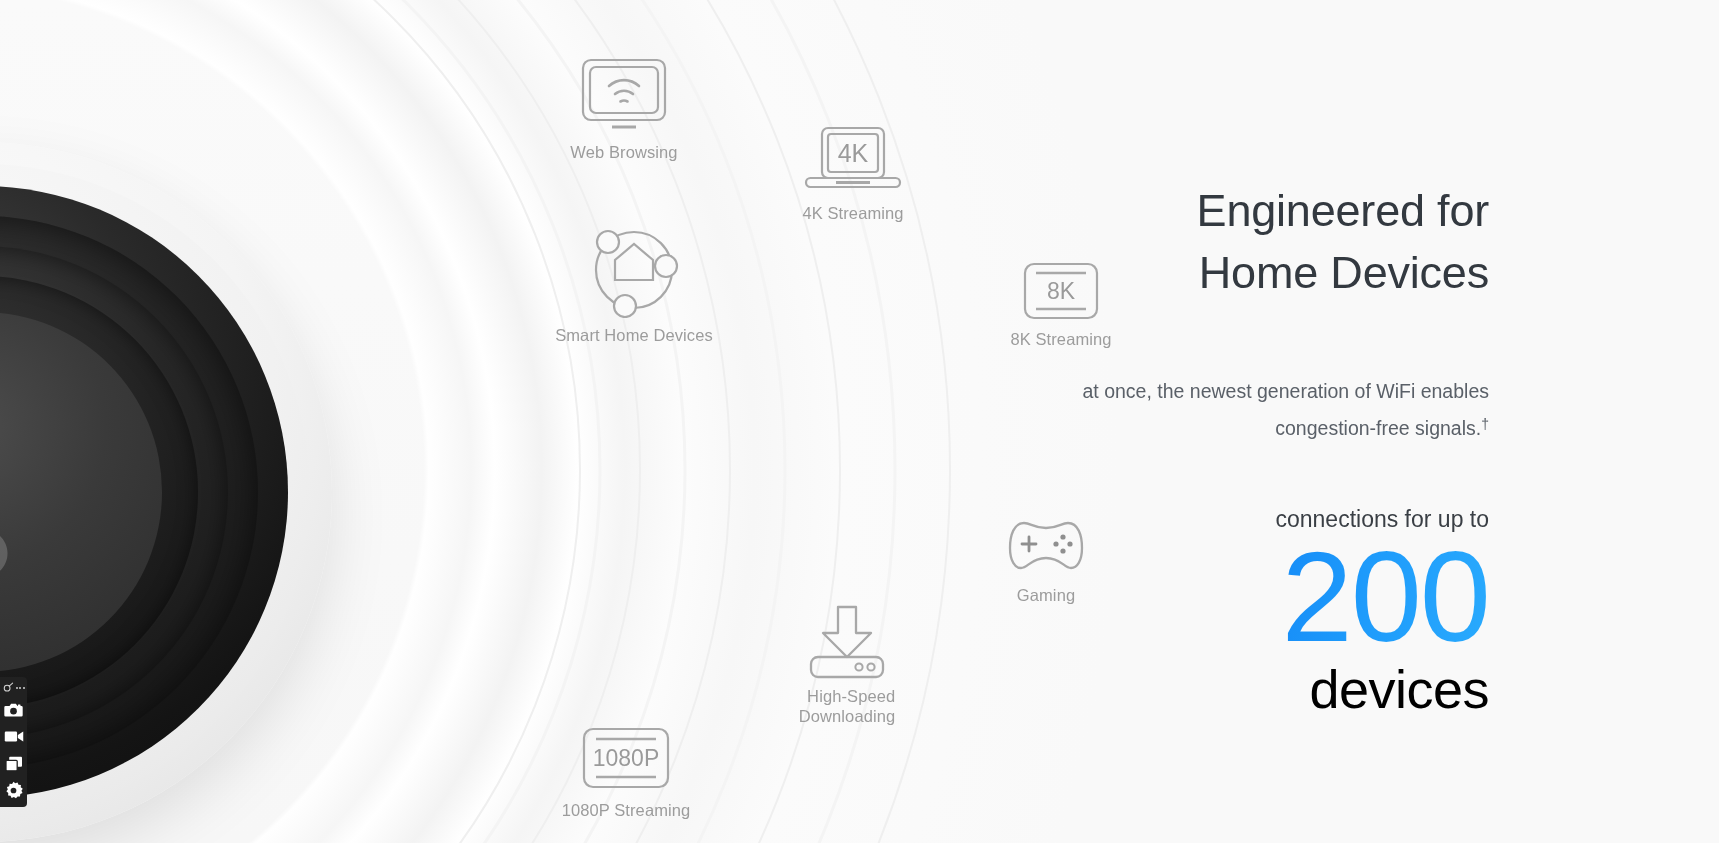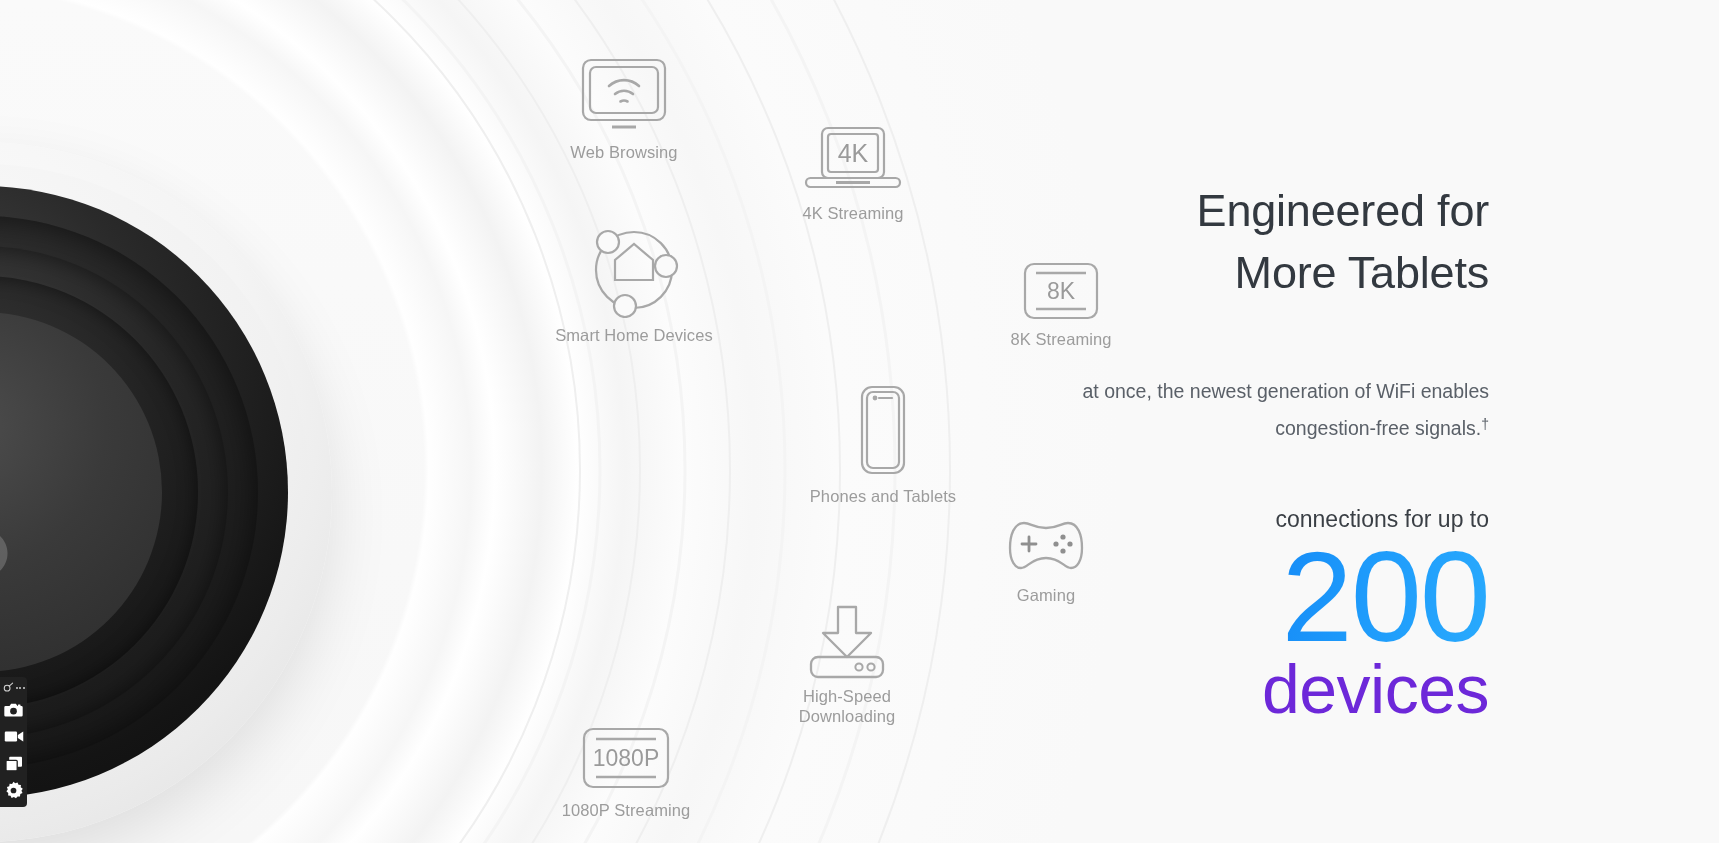--- a/index.html
+++ b/index.html
@@ -117,21 +117,21 @@
   }
 
   
   #dev-web        { left: 529px;  top: 55px;  }
   #dev-4k         { left: 758px;  top: 124px; }
   #dev-smarthome  { left: 539px;  top: 222px; }
   #dev-8k         { left: 966px;  top: 260px; }
   #dev-phones     { left: 788px;  top: 383px; }
   #dev-ipcam      { left: 589px;  top: 503px; }
   #dev-gaming     { left: 951px;  top: 516px; }
-  #dev-download   { left: 752px;  top: 603px; }
+  #dev-download   { left: 752px;  top: 603px; text-align: right; }
   #dev-1080p      { left: 531px;  top: 725px; }
 
   
   #right-panel {
     position: absolute;
     right: 230px;
     top: 180px;
     width: 430px;
     text-align: right;
   }
@@ -173,24 +173,24 @@
     letter-spacing: -2px;
     background: linear-gradient(100deg, #0a6ff0 0%, #1283f5 35%, #1e9bfb 70%, #29aafd 100%);
     -webkit-background-clip: text;
     background-clip: text;
     -webkit-text-fill-color: transparent;
     color: #1283f5;
     margin-top: 4px;
   }
   #stat-unit {
     display: block;
-    font-size: 68px;
+    font-size: 54px;
     line-height: 72px;
     font-weight: 400;
-    color: #6d28d9;
+    color: #000000;
     letter-spacing: -0.5px;
     margin-top: -4px;
   }
 
   
   #rec-toolbar {
     position: absolute;
     left: 0px; top: 677px;
     width: 27px;
     background: #212121;
@@ -304,31 +304,20 @@
       <g fill="none" stroke="#a8a8a8" stroke-width="2.2">
         <rect x="5" y="4" width="72" height="54" rx="9"></rect>
         <line x1="16" y1="13" x2="66" y2="13" stroke-width="2.4"></line>
         <line x1="16" y1="49" x2="66" y2="49" stroke-width="2.4"></line>
       </g>
       <text class="screen-txt-sm" x="41" y="39" text-anchor="middle">8K</text>
     </svg>
     <span class="lbl">8K Streaming</span>
   </div>
 
-  <div class="device" id="dev-phones">
-    <svg class="ico" width="62" height="96" viewBox="0 0 62 96">
-      <g fill="none" stroke="#a8a8a8" stroke-width="2.2">
-        <rect x="10" y="4" width="42" height="86" rx="10"></rect>
-        <rect x="15" y="9" width="32" height="76" rx="6"></rect>
-        <line x1="27" y1="15" x2="40" y2="15" stroke-width="2.2" stroke-linecap="round"></line>
-        <circle cx="23" cy="15" r="1.3" fill="#a8a8a8"></circle>
-      </g>
-    </svg>
-    <span class="lbl">Phones and Tablets</span>
-  </div>
 
 
   <div class="device" id="dev-gaming">
     <svg class="ico" width="88" height="62" viewBox="0 0 88 62">
       <path d="M22 7 c7 0 9 5 22 5 s15 -5 22 -5 c10 0 14 12 14 25 c0 13 -5 20 -11 20 c-7 0 -10 -10 -25 -10 s-18 10 -25 10 c-6 0 -11 -7 -11 -20 c0 -13 4 -25 14 -25 z" fill="none" stroke="#a8a8a8" stroke-width="2.3"></path>
       <g stroke="#8f8f8f" stroke-width="2.8" stroke-linecap="round">
         <line x1="20" y1="28" x2="34" y2="28"></line>
         <line x1="27" y1="21" x2="27" y2="35"></line>
       </g>
       <g fill="#8f8f8f">
@@ -362,21 +351,21 @@
         <line x1="17" y1="52" x2="77" y2="52" stroke-width="2.4"></line>
       </g>
       <text class="screen-txt-sm" x="47" y="41" text-anchor="middle">1080P</text>
     </svg>
     <span class="lbl">1080P Streaming</span>
   </div>
 
   <div id="right-panel">
     <h1 id="headline">
       <span>Engineered for</span><br>
-      <span>More Tablets</span>
+      <span>Home Devices</span>
     </h1>
     <p id="subcopy">
       <br>
       <span>at once, the newest generation of WiFi enables</span><br>
       <span>congestion-free signals.</span><span class="dag">†</span>
     </p>
   </div>
 
   <div id="stat-block">
     <div id="stat-pre">connections for up to</div>

